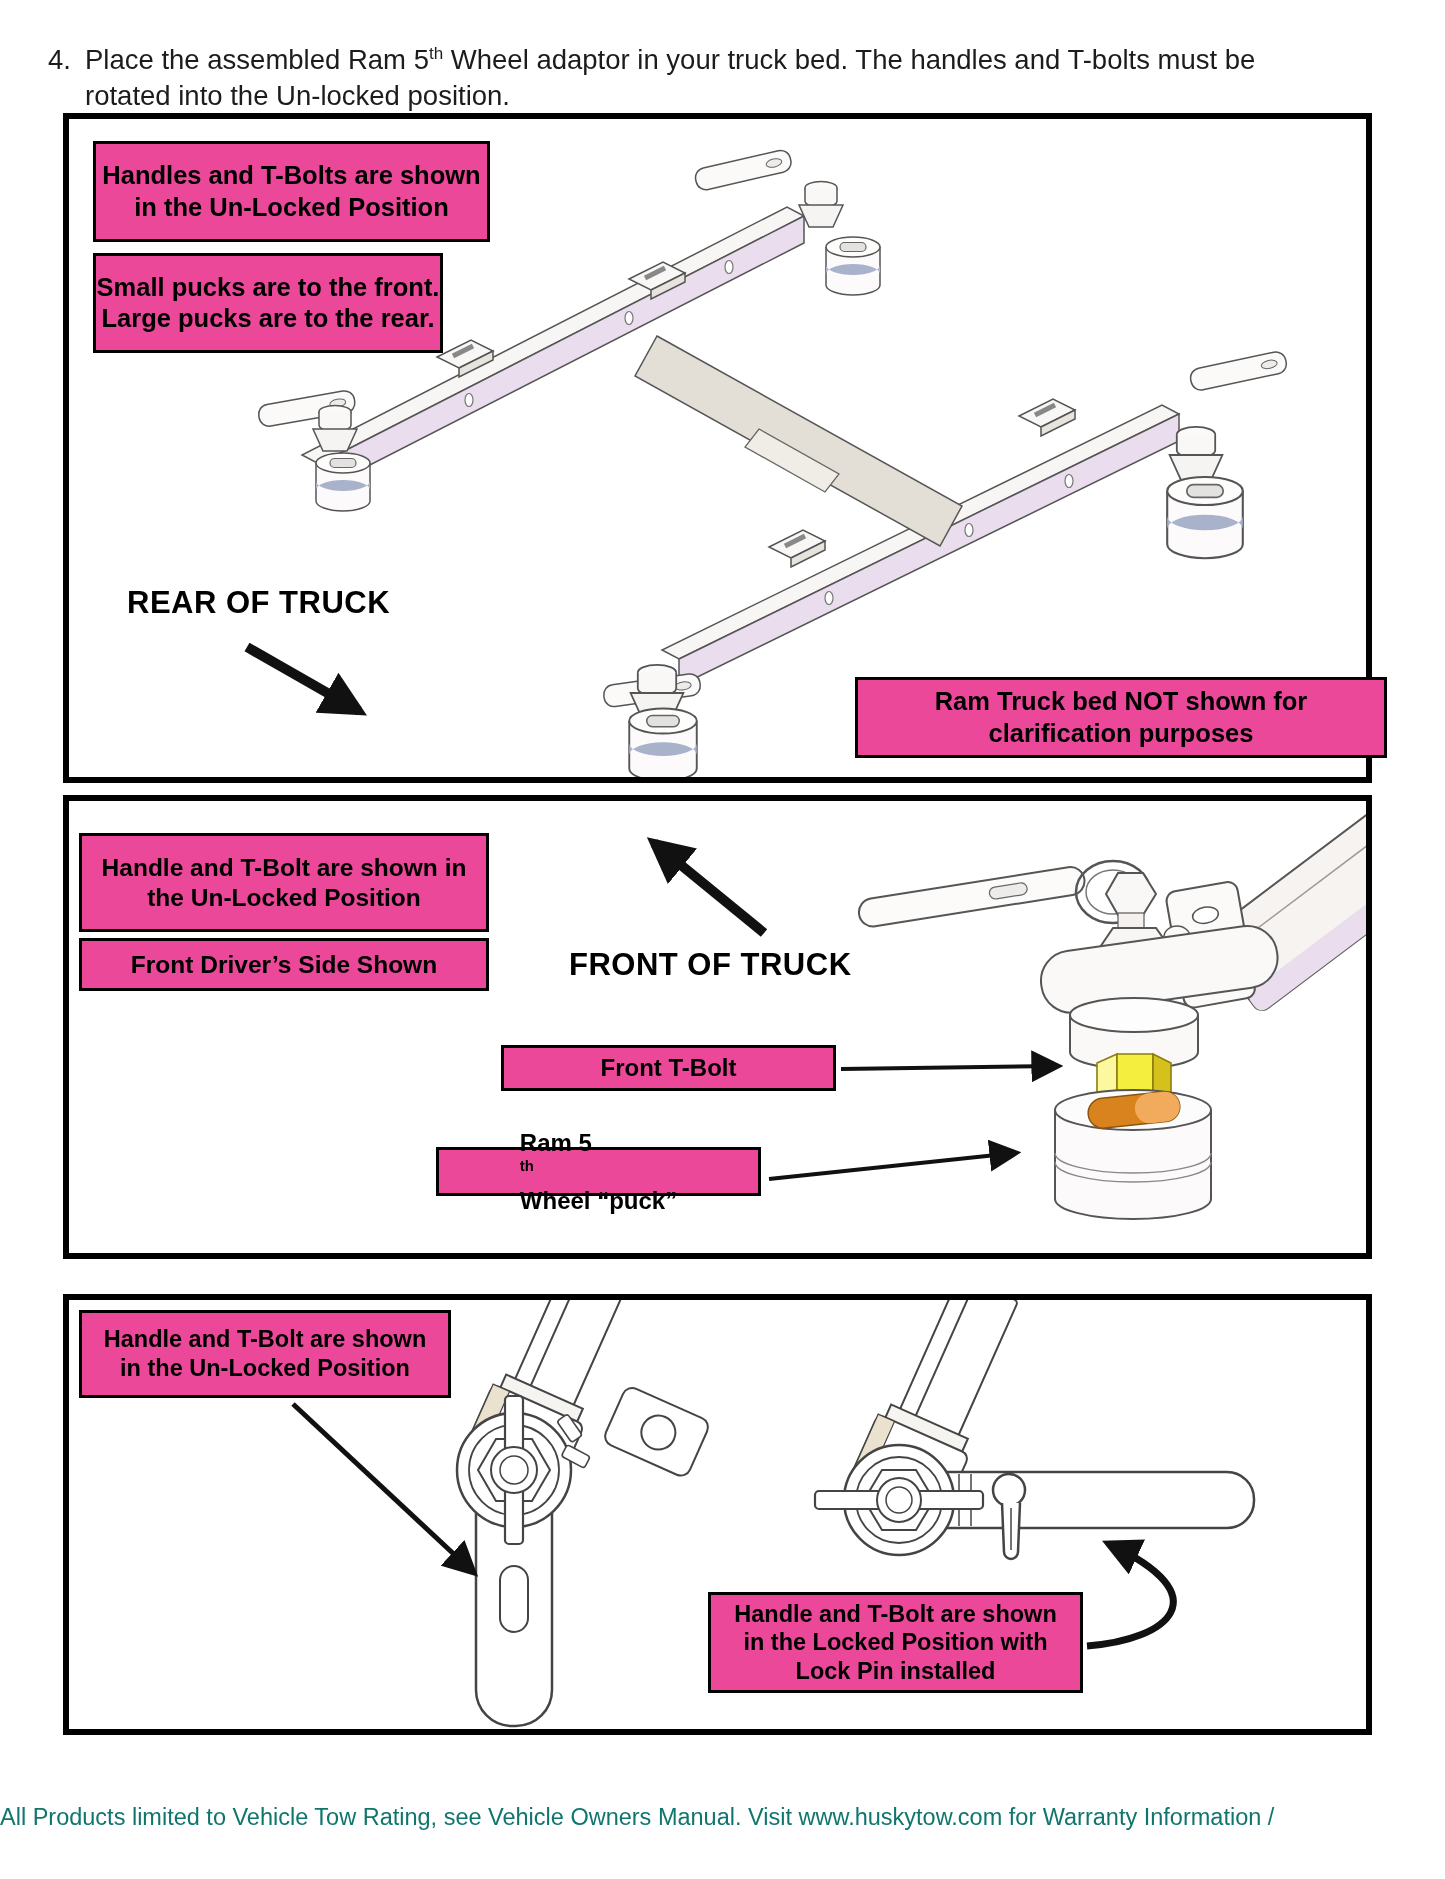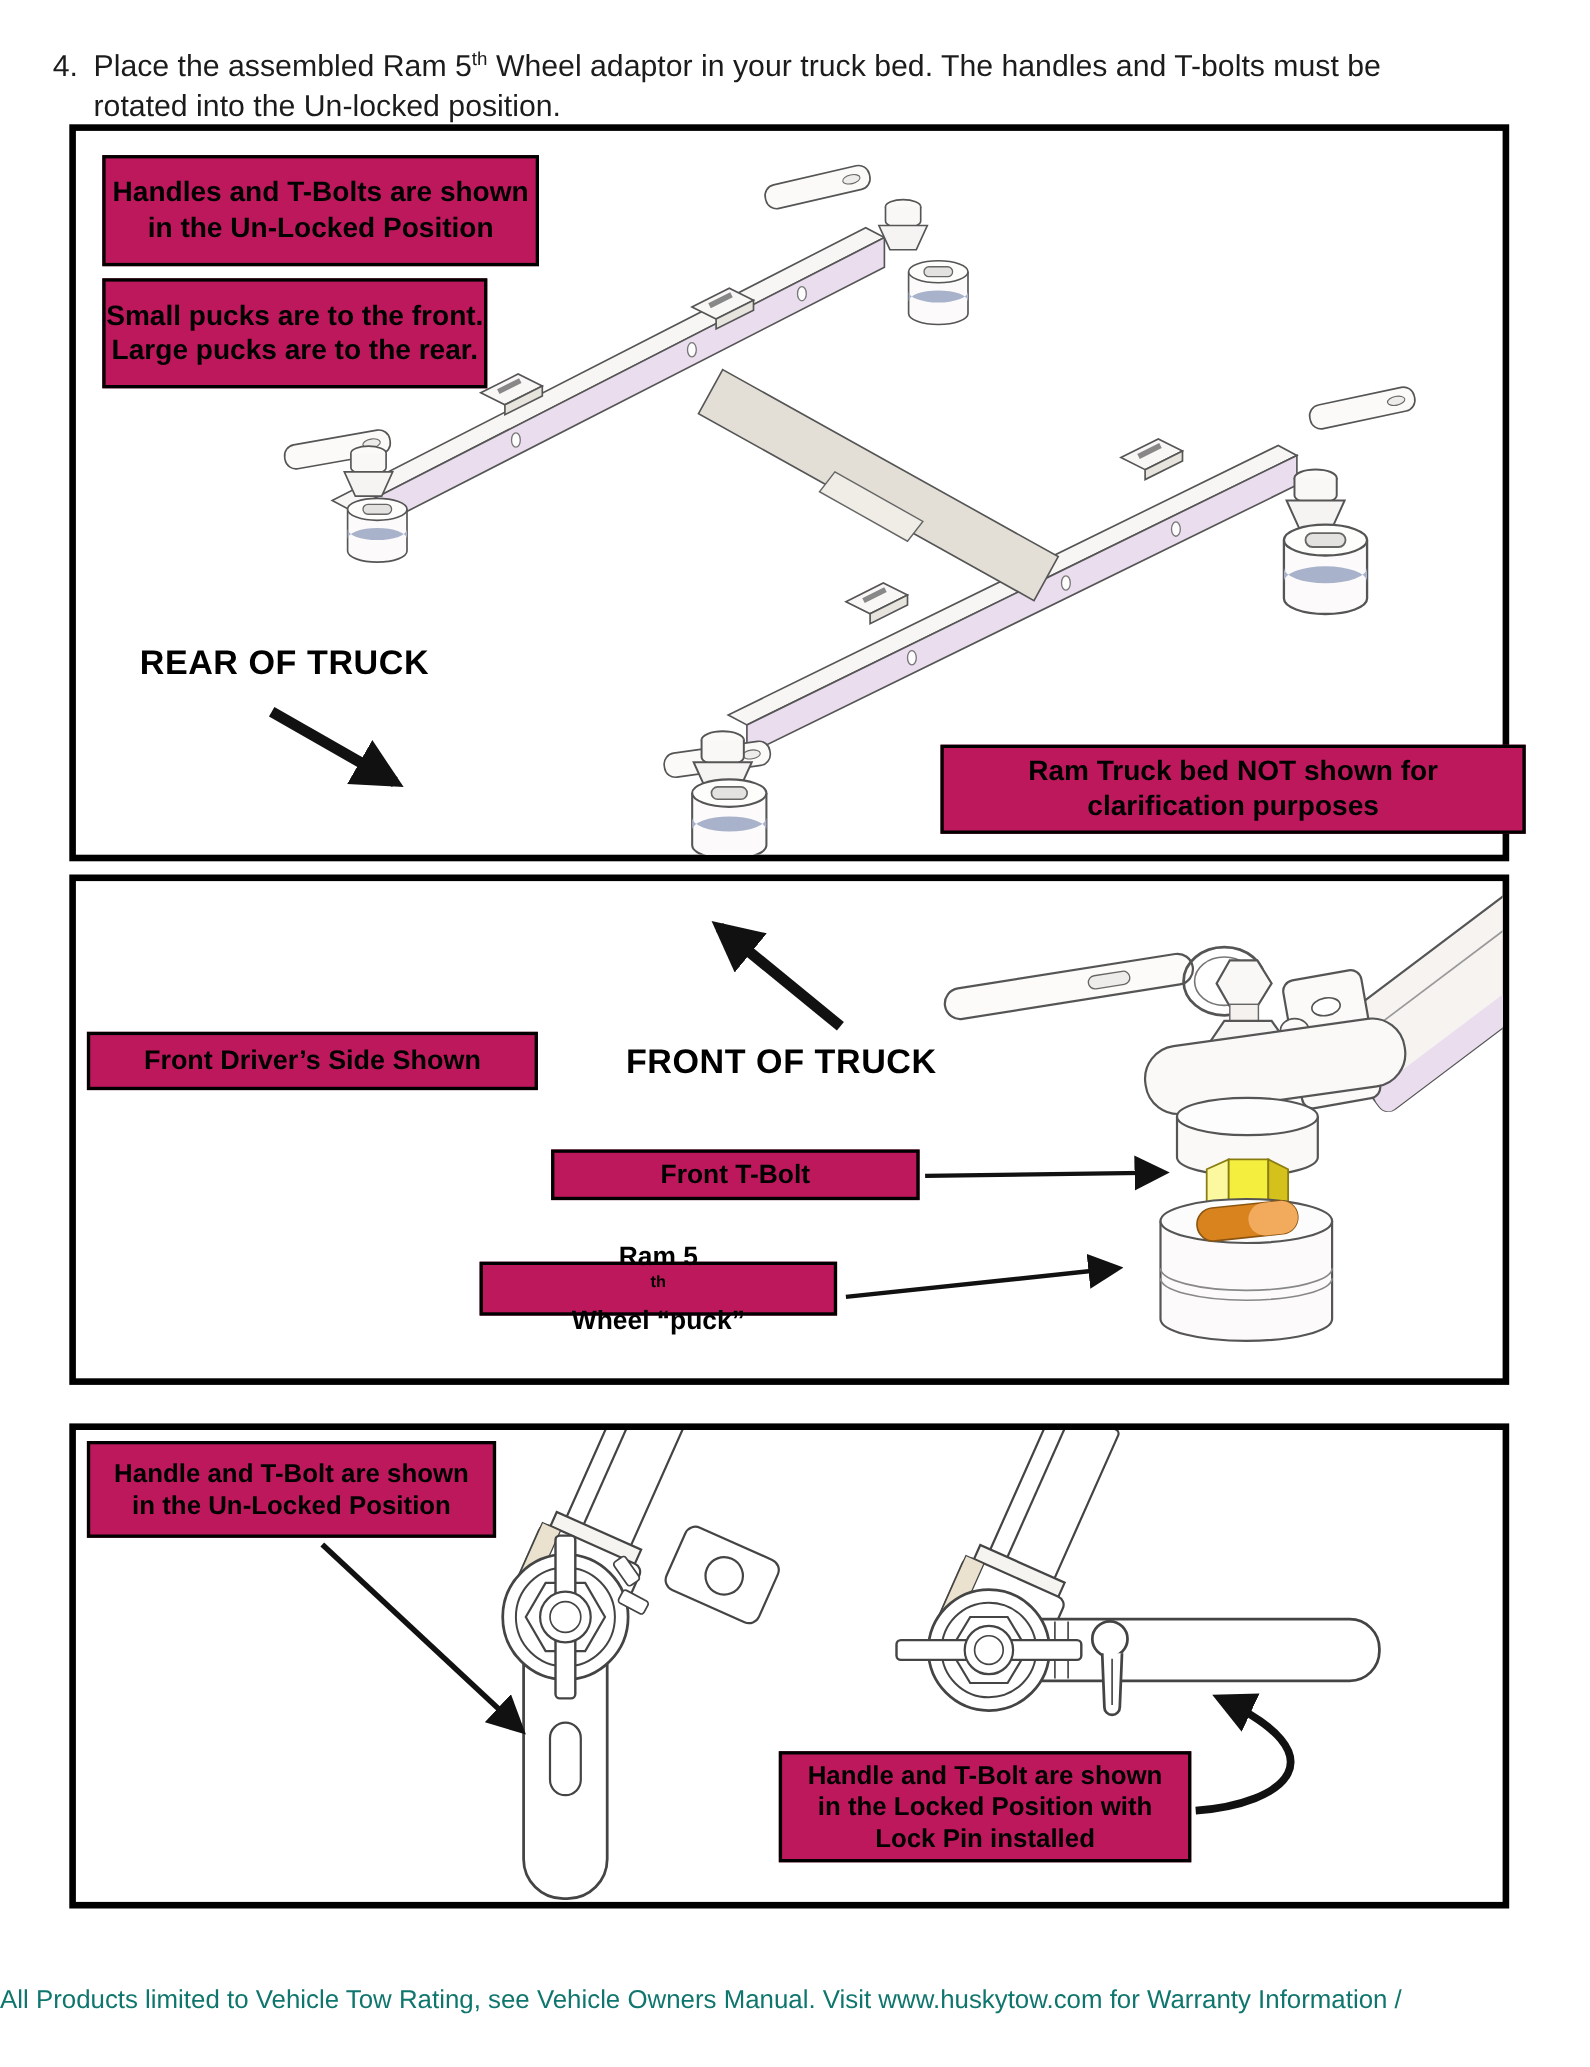--- a/index.html
+++ b/index.html
@@ -12,23 +12,23 @@
   .instruction .body{margin-left:37px;}
   sup{font-size:.62em;}
 
   .panel{position:absolute;left:63px;width:1309px;border:6px solid #000;
          background:#fff;box-sizing:border-box;}
   #panel1{top:113px;height:670px;}
   #panel2{top:795px;height:464px;}
   #panel3{top:1294px;height:441px;}
   .panel > svg{position:absolute;left:0;top:0;width:100%;height:100%;display:block;}
 
-  .callout{position:absolute;border:3px solid #000;background:#be185d;
+  .callout{position:absolute;border:3px solid #000;background:#ec4899;
            display:flex;flex-direction:column;justify-content:center;align-items:center;
-           text-align:center;font-weight:bold;box-sizing:border-box;line-height:1.22;}
+           text-align:left;font-weight:bold;box-sizing:border-box;line-height:1.22;}
   .callout span{display:block;}
 
   #p1-c1{left:24px;top:22px;width:397px;height:101px;font-size:25.5px;}
   #p1-c2{left:24px;top:134px;width:350px;height:100px;font-size:25.5px;}
   #p1-c3{left:786px;top:558px;width:532px;height:81px;font-size:25.5px;}
   #p2-c1{left:10px;top:32px;width:410px;height:99px;font-size:24.5px;}
   #p2-c2{left:10px;top:137px;width:410px;height:53px;font-size:24.5px;}
   #p2-c3{left:432px;top:244px;width:335px;height:46px;font-size:24px;}
   #p2-c4{left:367px;top:346px;width:325px;height:49px;font-size:24px;}
   #p3-c1{left:10px;top:10px;width:372px;height:88px;font-size:23.5px;}
@@ -221,20 +221,24 @@
           <rect x="1019" y="294" width="92" height="30" rx="15" stroke="#8a5510" stroke-width="1.5" fill="#d9831f"></rect>
           <rect x="1066" y="294" width="45" height="30" rx="15" stroke="none" fill="#f2aa5d"></rect>
         </g>
       </g>
 
       <line x1="695" y1="132" x2="585" y2="42" stroke-width="10" marker-end="url(#p2Big)" stroke="#111111"></line>
       <line x1="772" y1="268" x2="988" y2="265" stroke-width="4" marker-end="url(#p2Sm)" stroke="#111111"></line>
       <line x1="700" y1="378" x2="946" y2="352" stroke-width="4" marker-end="url(#p2Sm)" stroke="#111111"></line>
     </svg>
 
+    <div class="callout" id="p2-c1">
+      <span>Handle and T-Bolt are shown in</span>
+      <span>the Un-Locked Position</span>
+    </div>
     <div class="callout" id="p2-c2">
       <span>Front Driver’s Side Shown</span>
     </div>
     <div class="big-label" id="p2-front-label">FRONT OF TRUCK</div>
     <div class="callout" id="p2-c3">
       <span>Front T-Bolt</span>
     </div>
     <div class="callout" id="p2-c4">
       <span><span>Ram 5</span><sup>th</sup><span> Wheel “puck”</span></span>
     </div>

